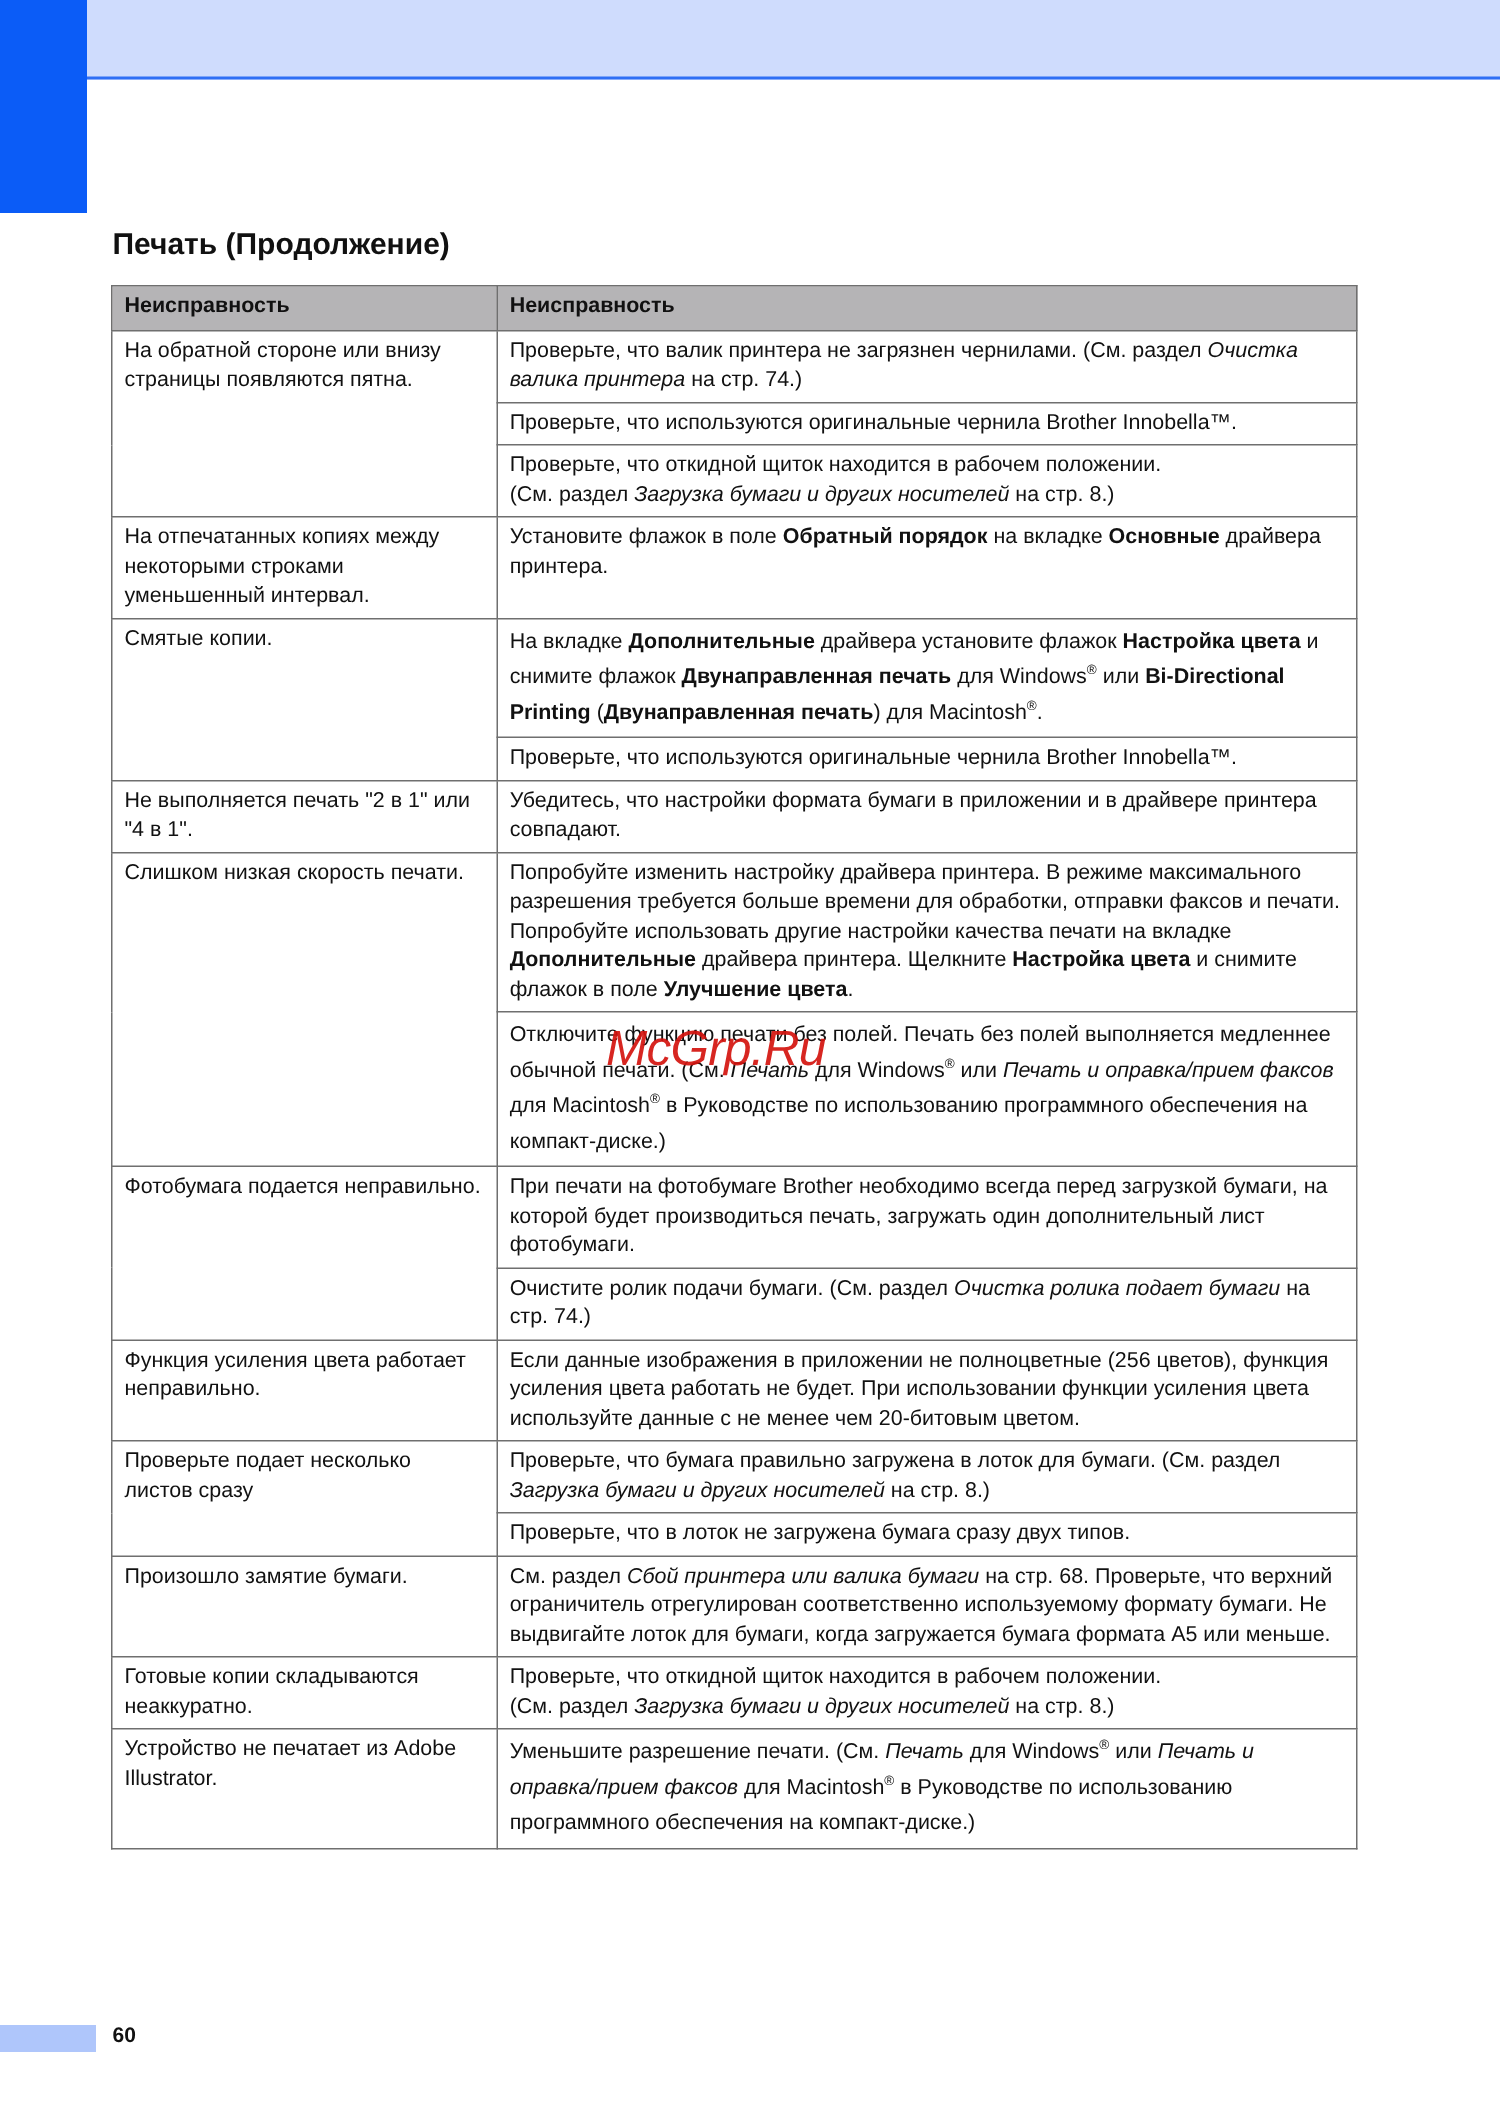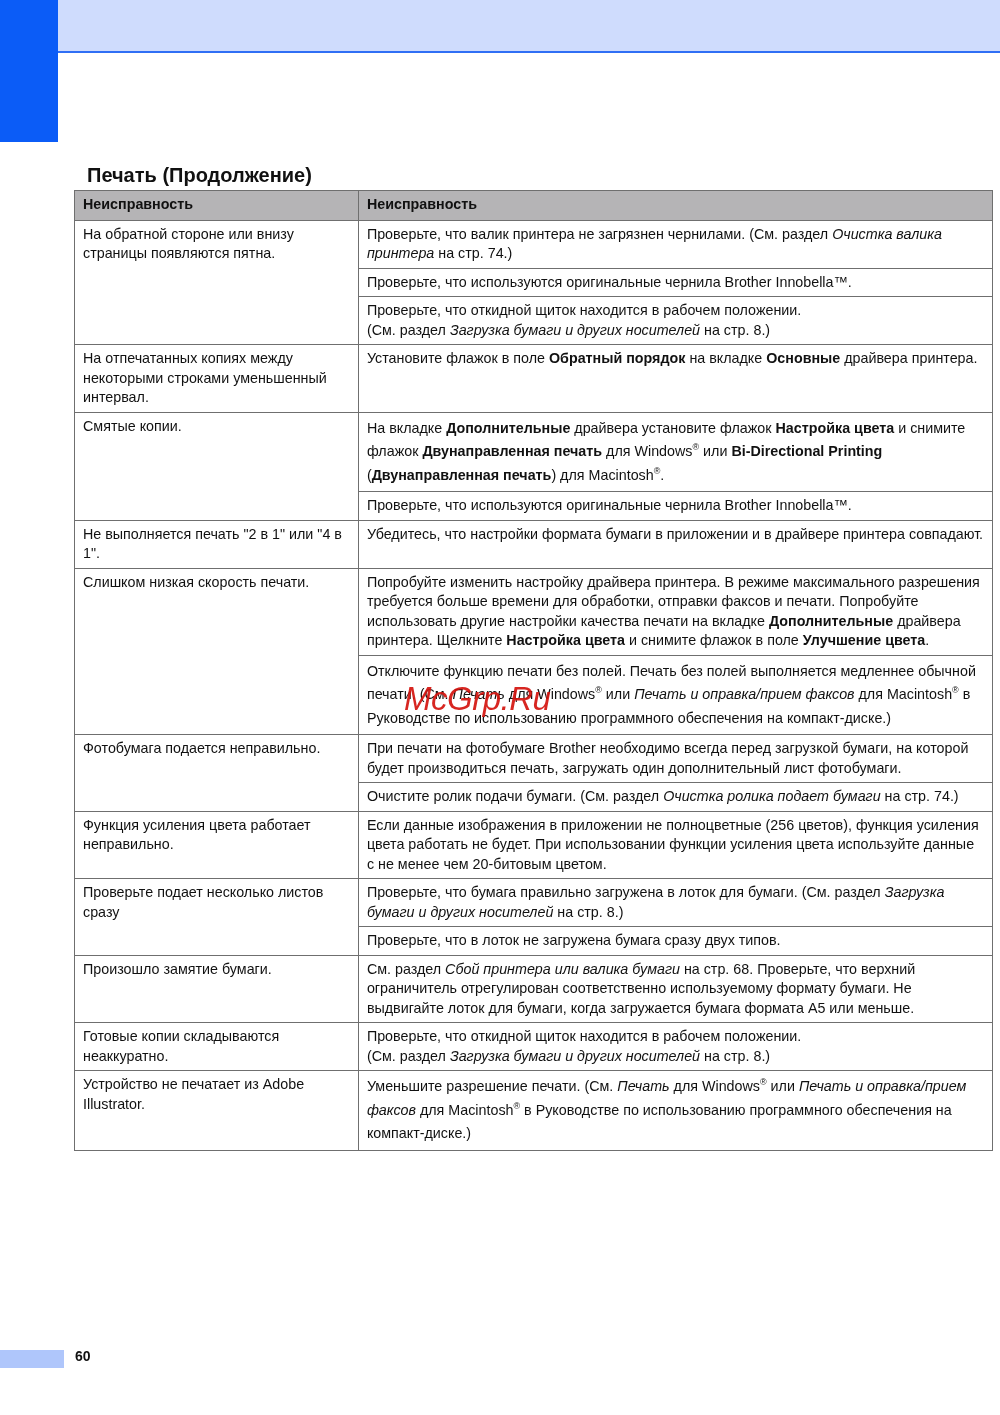--- a/index.html
+++ b/index.html
@@ -10,24 +10,24 @@
   .top-band {
     position: absolute; left: 58px; top: 0; width: 942px; height: 51px;
     background: #cfdcfd; border-bottom: 2px solid #2f6ff5;
   }
   .side-tab {
     position: absolute; left: 0; top: 0; width: 58px; height: 142px;
     background: #0b5cf7;
   }
   .section-title {
     position: absolute; left: 75px; top: 152px; font-size: 20px; font-weight: bold;
-    margin: 12px; color: #111;
+    margin: 0; color: #111;
   }
   table.trouble {
-    position: absolute; left: 74px; top: 190px; width: 919px;
+    position: absolute; left: 74px; top: 190px; width: 831px;
     border-collapse: collapse; font-size: 14.3px; line-height: 19.5px;
   }
   table.trouble th, table.trouble td {
     border: 1px solid #6f6f6f; vertical-align: top; text-align: left;
     padding: 4px 8px 4px 8px;
   }
   table.trouble th {
     background: #b5b4b6; font-weight: bold; padding: 4px 8px 5px 8px;
   }
   table.trouble col.c1 { width: 257px; }

